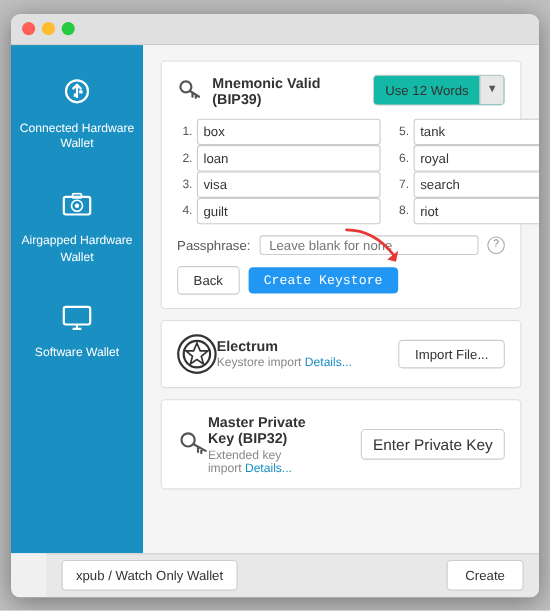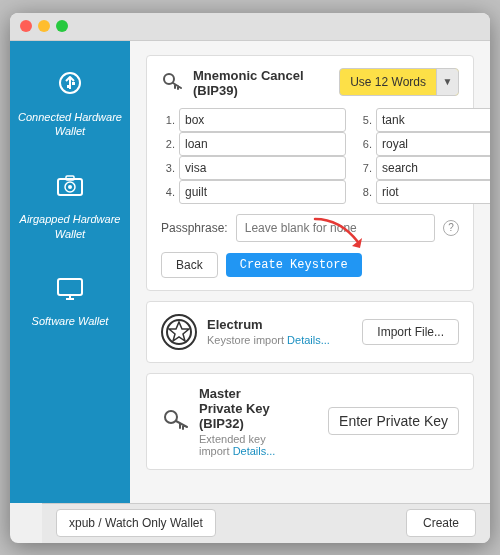--- a/index.html
+++ b/index.html
@@ -51,21 +51,20 @@
       overflow: hidden;
     }
     .sidebar {
       width: 120px;
       background: #1a8fc1;
       display: flex;
       flex-direction: column;
       align-items: center;
       padding: 10px 0;
       flex-shrink: 0;
-      font-style: italic;
     }
     .sidebar-item {
       width: 100%;
       display: flex;
       flex-direction: column;
       align-items: center;
       padding: 18px 8px;
       cursor: pointer;
       color: white;
       font-size: 11px;
@@ -111,21 +110,21 @@
       color: #333;
     }
     .section-subtitle {
       font-size: 11px;
       color: #888;
       margin-top: 2px;
     }
     .btn-use-words {
       display: flex;
       align-items: center;
-      background: #fde047;
+      background: #14b8a6;
       border: 1px solid #ccc;
       border-radius: 4px;
       font-size: 12px;
       cursor: pointer;
       height: 28px;
       overflow: hidden;
       flex-shrink: 0;
     }
     .btn-use-words-label {
       padding: 0 10px;
@@ -176,21 +175,21 @@
       gap: 8px;
       margin-bottom: 10px;
     }
     .passphrase-label {
       font-size: 12px;
       color: #555;
       flex-shrink: 0;
     }
     .passphrase-input {
       flex: 1;
-      height: 28px;
+      height: 18px;
       border: 1px solid #ccc;
       border-radius: 3px;
       padding: 0 8px;
       font-size: 12px;
       color: #404040;
       background: white;
     }
     .help-icon {
       width: 16px;
       height: 16px;
@@ -258,21 +257,20 @@
       pointer-events: none;
     }
     .electrum-section {
       display: flex;
       align-items: center;
       justify-content: space-between;
     }
     .electrum-left {
       display: flex;
       align-items: center;
-      gap: 10px;
     }
     .electrum-icon {
       width: 36px;
       height: 36px;
       border-radius: 50%;
       border: 2px solid #333;
       display: flex;
       align-items: center;
       justify-content: center;
       font-size: 18px;
@@ -390,21 +388,21 @@
       <div class="section">
         <div class="section-header">
           <div class="section-title-area">
             <div class="key-icon">
               <svg width="22" height="22" viewBox="0 0 22 22" fill="none">
                 <circle cx="8" cy="9" r="5" stroke="#555" stroke-width="2" fill="none"></circle>
                 <path d="M12 13 L20 18 M17 16 L17 19 M14 15 L14 18" stroke="#555" stroke-width="2" stroke-linecap="round"></path>
               </svg>
             </div>
             <div>
-              <div class="section-title">Mnemonic Cancel (BIP39)</div>
+              <div class="section-title">Mnemonic Valid (BIP39)</div>
             </div>
           </div>
           <button class="btn-use-words">
             <span class="btn-use-words-label">Use 12 Words</span>
             <span class="btn-use-words-arrow">▼</span>
           </button>
         </div>
 
         <div class="words-grid">
 

